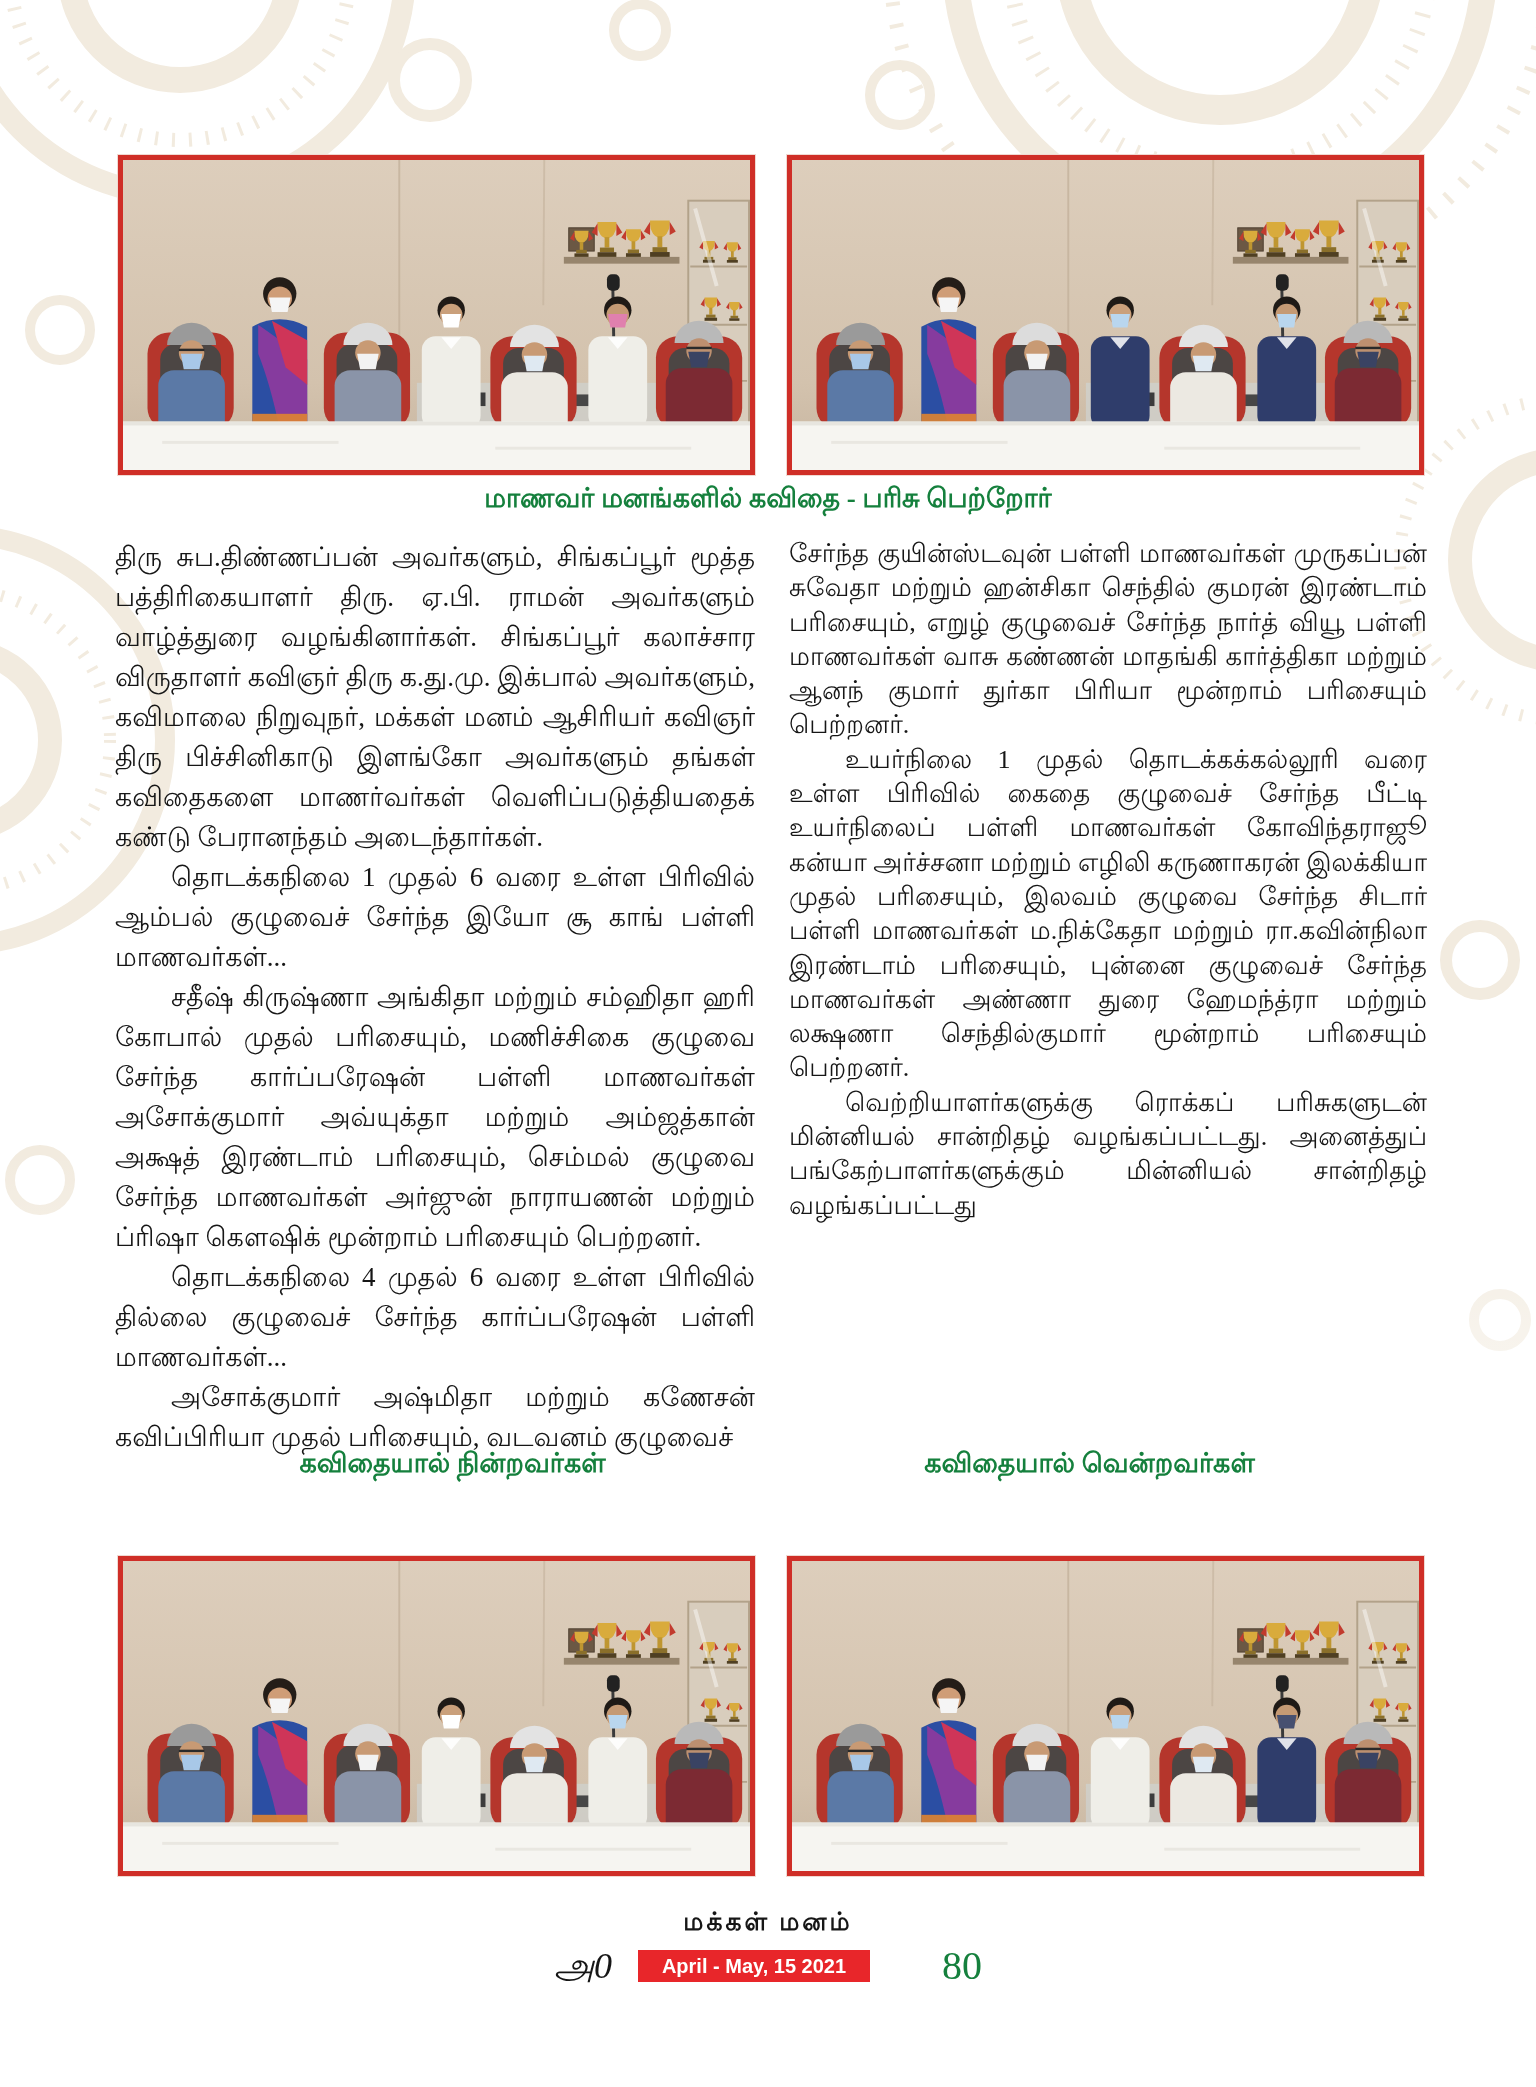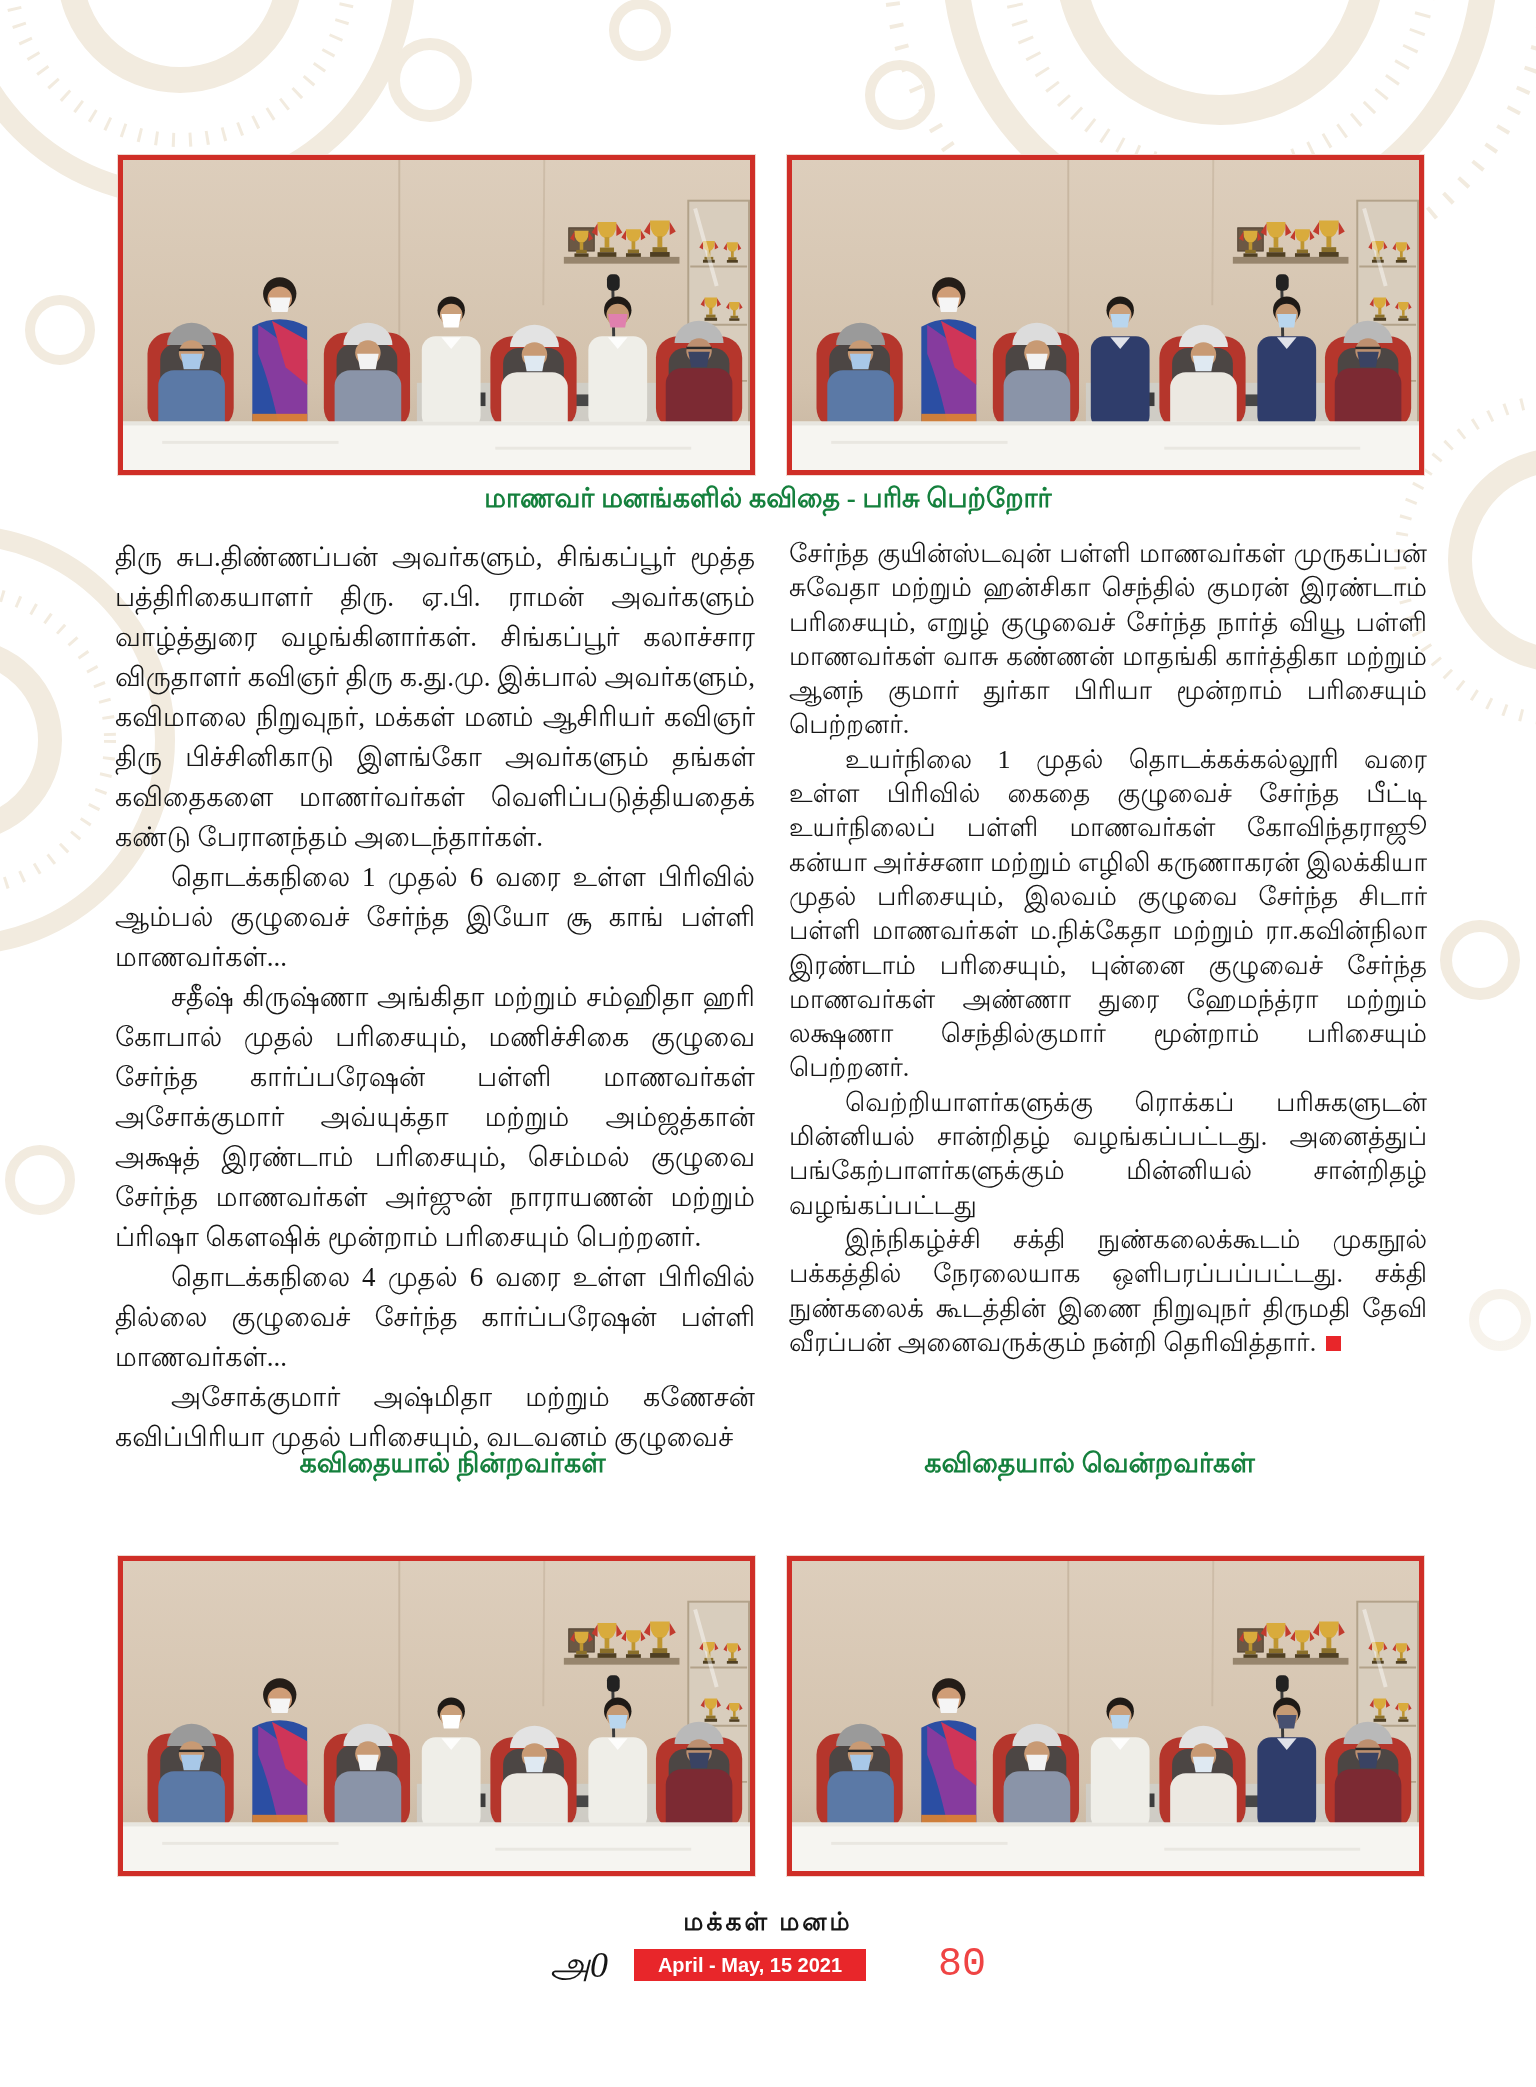--- a/index.html
+++ b/index.html
@@ -35,21 +35,21 @@
   .bottom-captions{position:absolute;top:1448px;left:118px;width:1306px;display:flex;justify-content:center;}
   .bottom-captions .caption{width:637px;font-size:27px;}
 
   .page-footer{position:absolute;top:1908px;left:0;width:100%;text-align:center;}
   .magazine-name{font-size:25px;font-weight:bold;letter-spacing:3px;}
   .footer-row{margin-top:3px;display:flex;justify-content:center;align-items:center;gap:26px;}
   .logo-glyph{font-size:36px;font-style:italic;line-height:36px;}
   .date-badge{background:var(--date-badge-bg,#e8262a);color:#ffffff;
     font-family:"Liberation Sans",sans-serif;font-weight:bold;font-size:20px;
     padding:5px 24px;line-height:22px;}
-  .page-number{font-size:40px;font-family:Liberation Mono, monospace;font-weight:normal;color:#ef4444;margin-left:46px;}
+  .page-number{font-size:40px;font-family:Liberation Serif, serif;font-weight:normal;color:#15803d;margin-left:46px;}
 </style>
 </head>
 <body>
 
 <svg width="0" height="0" style="position:absolute" aria-hidden="true">
   <defs>
     <linearGradient id="wallG" x1="0" x2="0" y1="0" y2="1">
       <stop offset="0" stop-color="#ddcebc"></stop>
       <stop offset="0.72" stop-color="#d3c2ad"></stop>
       <stop offset="1" stop-color="#c6b49f"></stop>
@@ -203,21 +203,20 @@
       <p>திரு சுப.திண்ணப்பன் அவர்களும், சிங்கப்பூர் மூத்த பத்திரிகையாளர் திரு. ஏ.பி. ராமன் அவர்களும் வாழ்த்துரை வழங்கினார்கள். சிங்கப்பூர் கலாச்சார விருதாளர் கவிஞர் திரு க.து.மு. இக்பால் அவர்களும், கவிமாலை நிறுவுநர், மக்கள் மனம் ஆசிரியர் கவிஞர் திரு பிச்சினிகாடு இளங்கோ அவர்களும் தங்கள் கவிதைகளை மாணர்வர்கள் வெளிப்படுத்தியதைக் கண்டு பேரானந்தம் அடைந்தார்கள்.</p>
       <p class="indent">தொடக்கநிலை 1 முதல் 6 வரை உள்ள பிரிவில் ஆம்பல் குழுவைச் சேர்ந்த இயோ சூ காங் பள்ளி மாணவர்கள்...</p>
       <p class="indent">சதீஷ் கிருஷ்ணா அங்கிதா மற்றும் சம்ஹிதா ஹரி கோபால் முதல் பரிசையும், மணிச்சிகை குழுவை சேர்ந்த கார்ப்பரேஷன் பள்ளி மாணவர்கள் அசோக்குமார் அவ்யுக்தா மற்றும் அம்ஜத்கான் அக்ஷத் இரண்டாம் பரிசையும், செம்மல் குழுவை சேர்ந்த மாணவர்கள் அர்ஜுன் நாராயணன் மற்றும் ப்ரிஷா கௌஷிக் மூன்றாம் பரிசையும் பெற்றனர்.</p>
       <p class="indent">தொடக்கநிலை 4 முதல் 6 வரை உள்ள பிரிவில் தில்லை குழுவைச் சேர்ந்த கார்ப்பரேஷன் பள்ளி மாணவர்கள்...</p>
       <p class="indent">அசோக்குமார் அஷ்மிதா மற்றும் கணேசன் கவிப்பிரியா முதல் பரிசையும், வடவனம் குழுவைச்</p>
     </div>
     <div class="col col-right">
       <p>சேர்ந்த குயின்ஸ்டவுன் பள்ளி மாணவர்கள் முருகப்பன் சுவேதா மற்றும் ஹன்சிகா செந்தில் குமரன் இரண்டாம் பரிசையும், எறுழ் குழுவைச் சேர்ந்த நார்த் வியூ பள்ளி மாணவர்கள் வாசு கண்ணன் மாதங்கி கார்த்திகா மற்றும் ஆனந் குமார் துர்கா பிரியா மூன்றாம் பரிசையும் பெற்றனர்.</p>
       <p class="indent">உயர்நிலை 1 முதல் தொடக்கக்கல்லூரி வரை உள்ள பிரிவில் கைதை குழுவைச் சேர்ந்த பீட்டி உயர்நிலைப் பள்ளி மாணவர்கள் கோவிந்தராஜூ கன்யா அர்ச்சனா மற்றும் எழிலி கருணாகரன் இலக்கியா முதல் பரிசையும், இலவம் குழுவை சேர்ந்த சிடார் பள்ளி மாணவர்கள் ம.நிக்கேதா மற்றும் ரா.கவின்நிலா இரண்டாம் பரிசையும், புன்னை குழுவைச் சேர்ந்த மாணவர்கள் அண்ணா துரை ஹேமந்த்ரா மற்றும் லக்ஷணா செந்தில்குமார் மூன்றாம் பரிசையும் பெற்றனர்.</p>
       <p class="indent">வெற்றியாளர்களுக்கு ரொக்கப் பரிசுகளுடன் மின்னியல் சான்றிதழ் வழங்கப்பட்டது. அனைத்துப் பங்கேற்பாளர்களுக்கும் மின்னியல் சான்றிதழ் வழங்கப்பட்டது</p>
-      <p class="indent"><span>இந்நிகழ்ச்சி சக்தி நுண்கலைக்கூடம் முகநூல் பக்கத்தில் நேரலையாக ஒளிபரப்பப்பட்டது. சக்தி நுண்கலைக் கூடத்தின் இணை நிறுவுநர் திருமதி தேவி வீரப்பன் அனைவருக்கும் நன்றி தெரிவித்தார்.</span><span class="end-mark"></span></p>
     </div>
   </div>
 
   <div class="bottom-captions">
     <div class="caption">கவிதையால் நின்றவர்கள்</div>
     <div class="caption">கவிதையால் வென்றவர்கள்</div>
   </div>
 
   <div class="photo-row bottom">
     <figure class="photo" style="margin:0">

